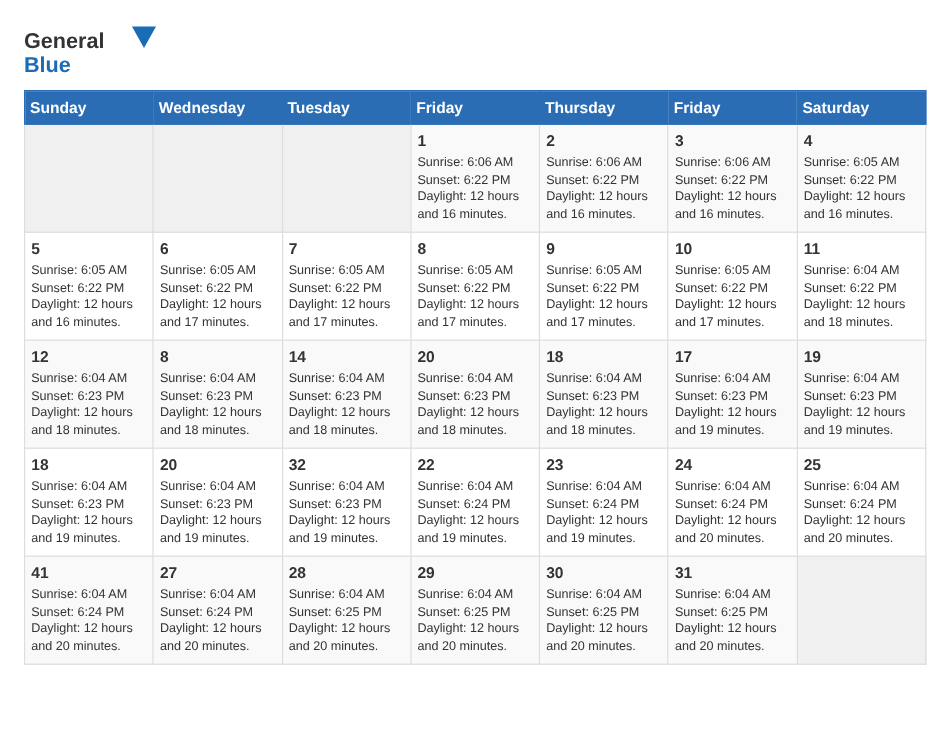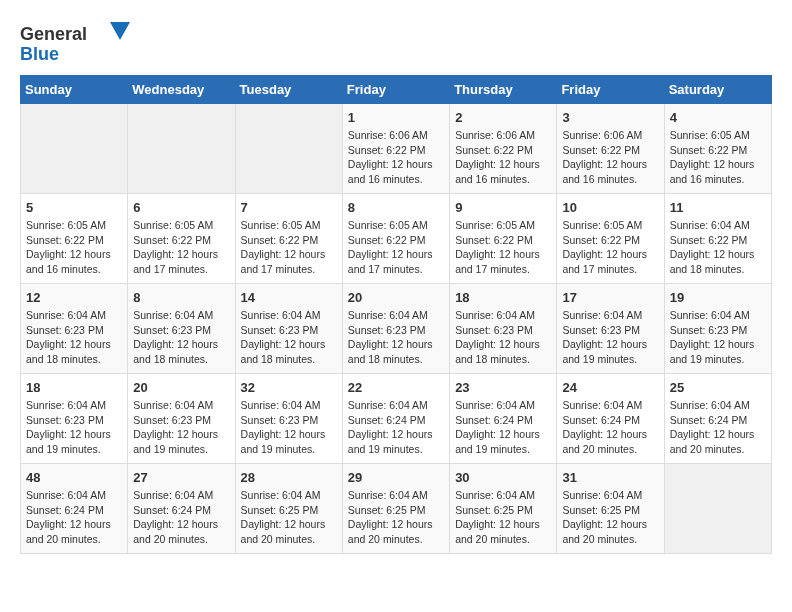--- a/index.html
+++ b/index.html
@@ -260,21 +260,21 @@
         </td>
         <td>
           <span class="day-num">25</span>
           <span style="display: block; line-height: 1.4;">Sunrise: 6:04 AM</span>
           <span style="display: block; line-height: 1.4;">Sunset: 6:24 PM</span>
           <span style="display: block; line-height: 1.4;">Daylight: 12 hours and 20 minutes.</span>
         </td>
       </tr>
       <tr>
         <td>
-          <span class="day-num">48</span>
+          <span class="day-num">41</span>
           <span style="display: block; line-height: 1.4;">Sunrise: 6:04 AM</span>
           <span style="display: block; line-height: 1.4;">Sunset: 6:24 PM</span>
           <span style="display: block; line-height: 1.4;">Daylight: 12 hours and 20 minutes.</span>
         </td>
         <td>
           <span class="day-num">27</span>
           <span style="display: block; line-height: 1.4;">Sunrise: 6:04 AM</span>
           <span style="display: block; line-height: 1.4;">Sunset: 6:24 PM</span>
           <span style="display: block; line-height: 1.4;">Daylight: 12 hours and 20 minutes.</span>
         </td>

